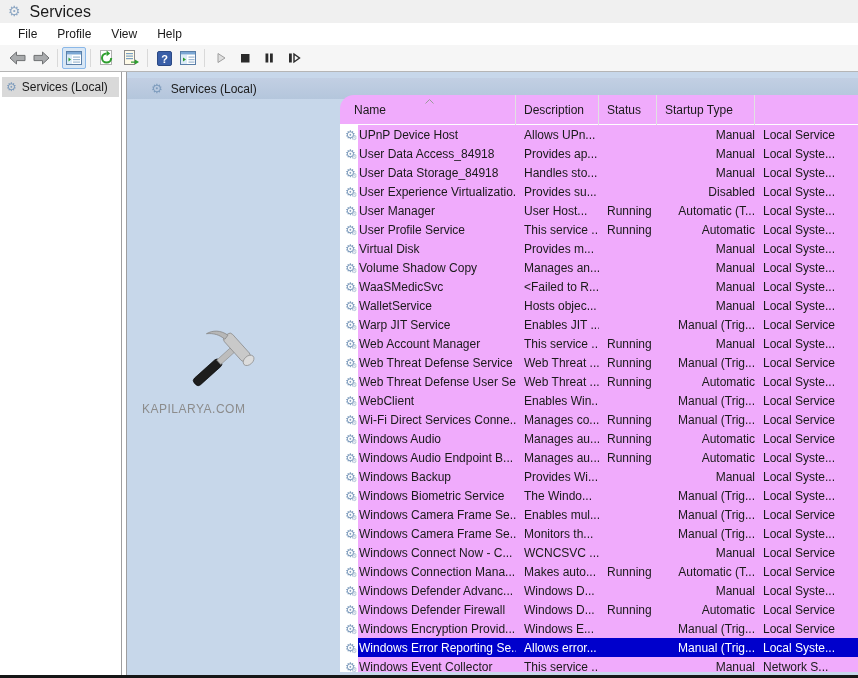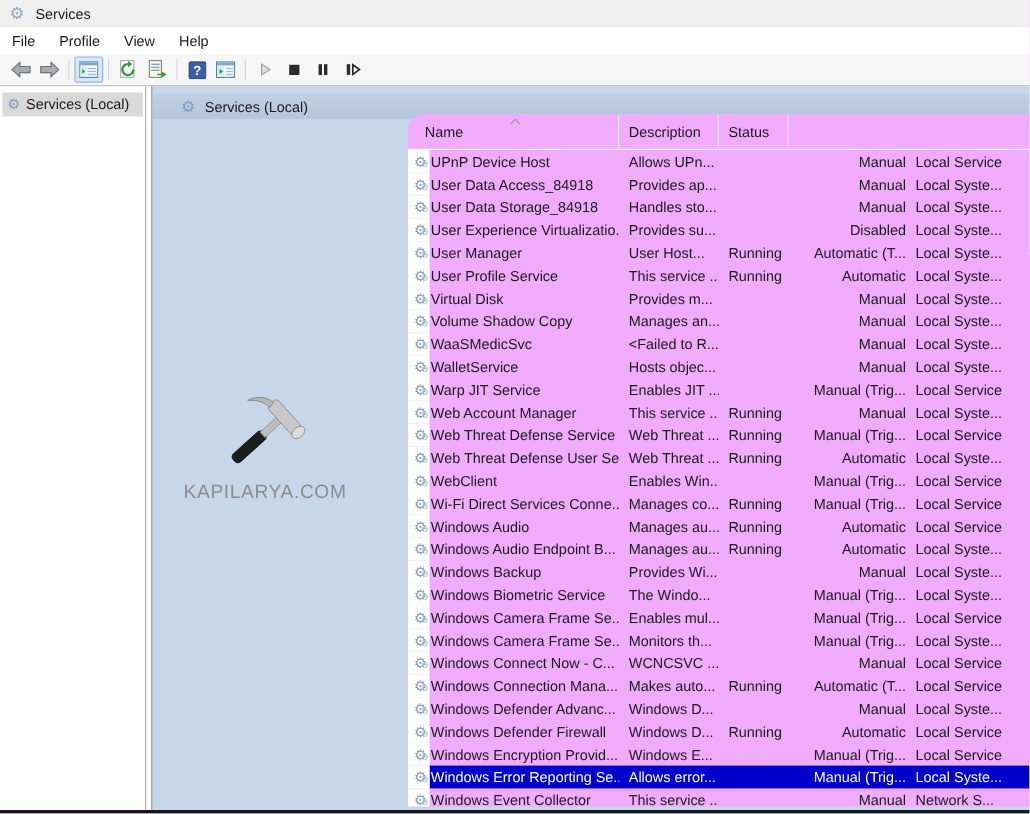--- a/index.html
+++ b/index.html
@@ -2,24 +2,24 @@
 <html><head>
 <meta charset="utf-8">
 <style>
   * { margin:0; padding:0; box-sizing:border-box; }
   html,body { width:858px; height:678px; overflow:hidden; }
   body { font-family:"Liberation Sans","DejaVu Sans",sans-serif; font-size:12px; color:#1a1a1a; background:#fff; }
 
   
   .title-bar { height:23px; background:#f0f0f0; display:flex; align-items:center; padding-left:8px; gap:9px; }
   .app-gear { font-size:14px; color:#8fa8c4; line-height:1; position:relative; top:-1px; }
-  .title-text { font-size:12px; }
+  .title-text { font-size:16px; }
 
   
-  .menu-bar { height:22px; background:#ffffff; display:flex; align-items:center; padding-left:0; }
+  .menu-bar { height:22px; background:#ffffff; display:flex; align-items:center; padding-left:8px; }
   .menu-item { padding:3px 10px; cursor:default; }
 
   
   .toolbar { height:27px; background:#f6f6f6; border-bottom:1px solid #b5b5b5; display:flex; align-items:center; padding-left:5px; }
   .tbtn { width:24px; height:22px; display:flex; align-items:center; justify-content:center; border:1px solid transparent; border-radius:2px; }
   .tbtn.active { background:#d9e7f5; border-color:#8bb8e8; }
   .tsep { width:1px; height:18px; background:#d9d9d9; margin:0 4px; }
 
   
   .content { display:flex; height:603px; }
@@ -27,21 +27,21 @@
   .panel-gap { width:4px; background:#fff; }
   .tree-item { margin:5px 2px 0 2px; height:20px; background:#d9d9d9; display:flex; align-items:center; gap:5px; padding-left:4px; }
   .tree-gear { font-size:12px; color:#7e9cbd; line-height:1; }
 
   .main-panel { flex:1; position:relative; background:#c7d7ea; border-left:1px solid #9e9ea0; overflow:hidden; }
   .panel-header { position:absolute; top:6px; left:0; right:0; height:21px; background:linear-gradient(#c2cfe3,#b4c6dc); display:flex; align-items:center; gap:8px; padding-left:24px; }
   .ph-gear { font-size:13px; color:#7e9cbd; line-height:1; }
   .desc-prompt { position:absolute; left:5px; top:33px; font-size:12px; }
 
   .watermark-img { position:absolute; left:52px; top:252px; }
-  .watermark-text { position:absolute; left:26px; top:330px; width:120px; color:#8c8c8c; font-size:16px; letter-spacing:0.5px; }
+  .watermark-text { position:absolute; left:15px; top:330px; width:120px; color:#8c8c8c; font-size:12px; letter-spacing:0.5px; }
 
   
   .list-panel { position:absolute; left:213px; right:0; top:23px; bottom:3px; background:#f0abfc; border-top-left-radius:14px; overflow:hidden; }
   .list-header { height:30px; display:flex; align-items:center; position:relative; border-bottom:1px solid #fff; }
   .hc { height:30px; display:flex; align-items:center; border-right:1px solid #e1e1e1; overflow:hidden; white-space:nowrap; }
   .h-name { width:176px; padding-left:14px; }
   .h-desc { width:83px; padding-left:8px;text-align:center; }
   .h-status { width:58px; padding-left:8px; }
   .h-startup { width:98px; padding-left:8px; }
   .h-logon { width:97px; padding-left:8px; }
@@ -188,20 +188,21 @@
         <ellipse cx="57.5" cy="14.5" rx="4.2" ry="6.2" fill="#dcdcdc" stroke="#8a8a8a" stroke-width="0.7"></ellipse>
       </g>
     </svg>
     <div class="watermark-text">KAPILARYA.COM</div>
 
     <div class="list-panel">
       <div class="list-header">
         <div class="hc h-name">Name</div>
         <div class="hc h-desc">Description</div>
         <div class="hc h-status">Status</div>
+        <div class="hc h-startup">Startup Type</div>
         <svg class="sort-icon" width="9" height="5" viewBox="0 0 9 5">
           <polyline points="0.5,4.5 4.5,0.5 8.5,4.5" fill="none" stroke="#9a9a9a" stroke-width="1"></polyline>
         </svg>
       </div>
       <div class="rows">
           <div class="srow">
     <div class="icon-cell">
       <span class="svc-gear">⚙</span>
       <span class="svc-gear-small">⚙</span>
     </div>

